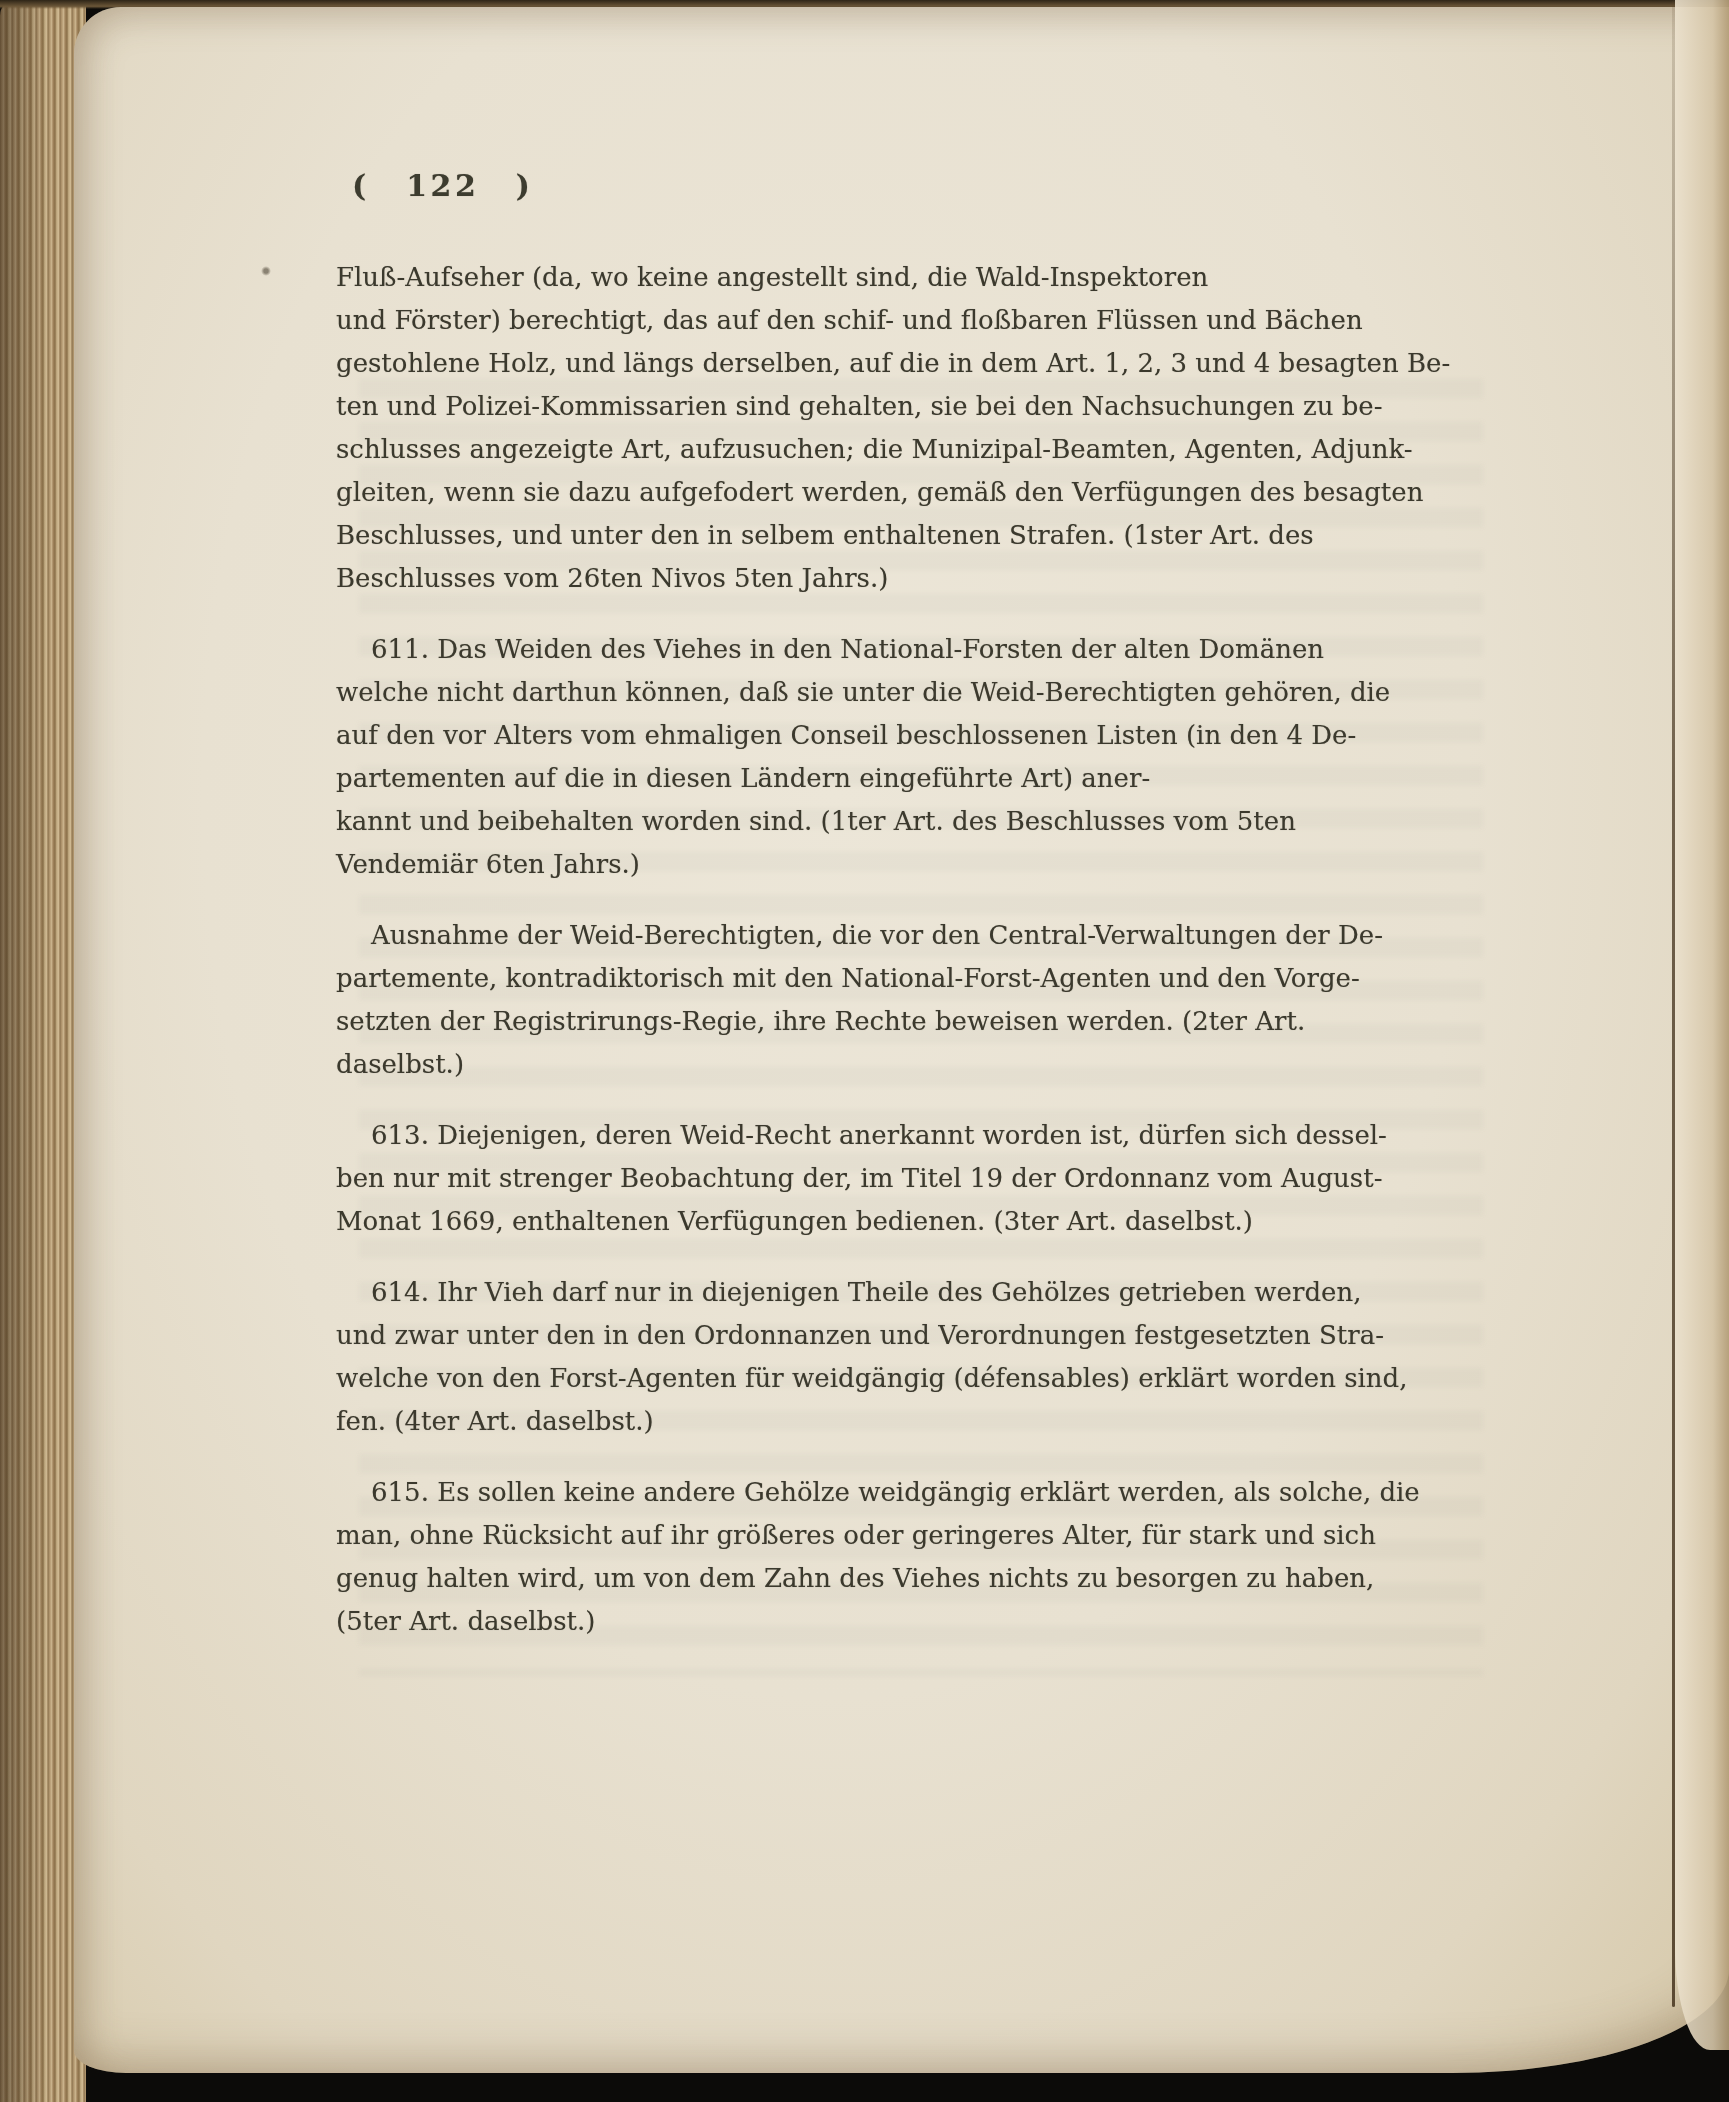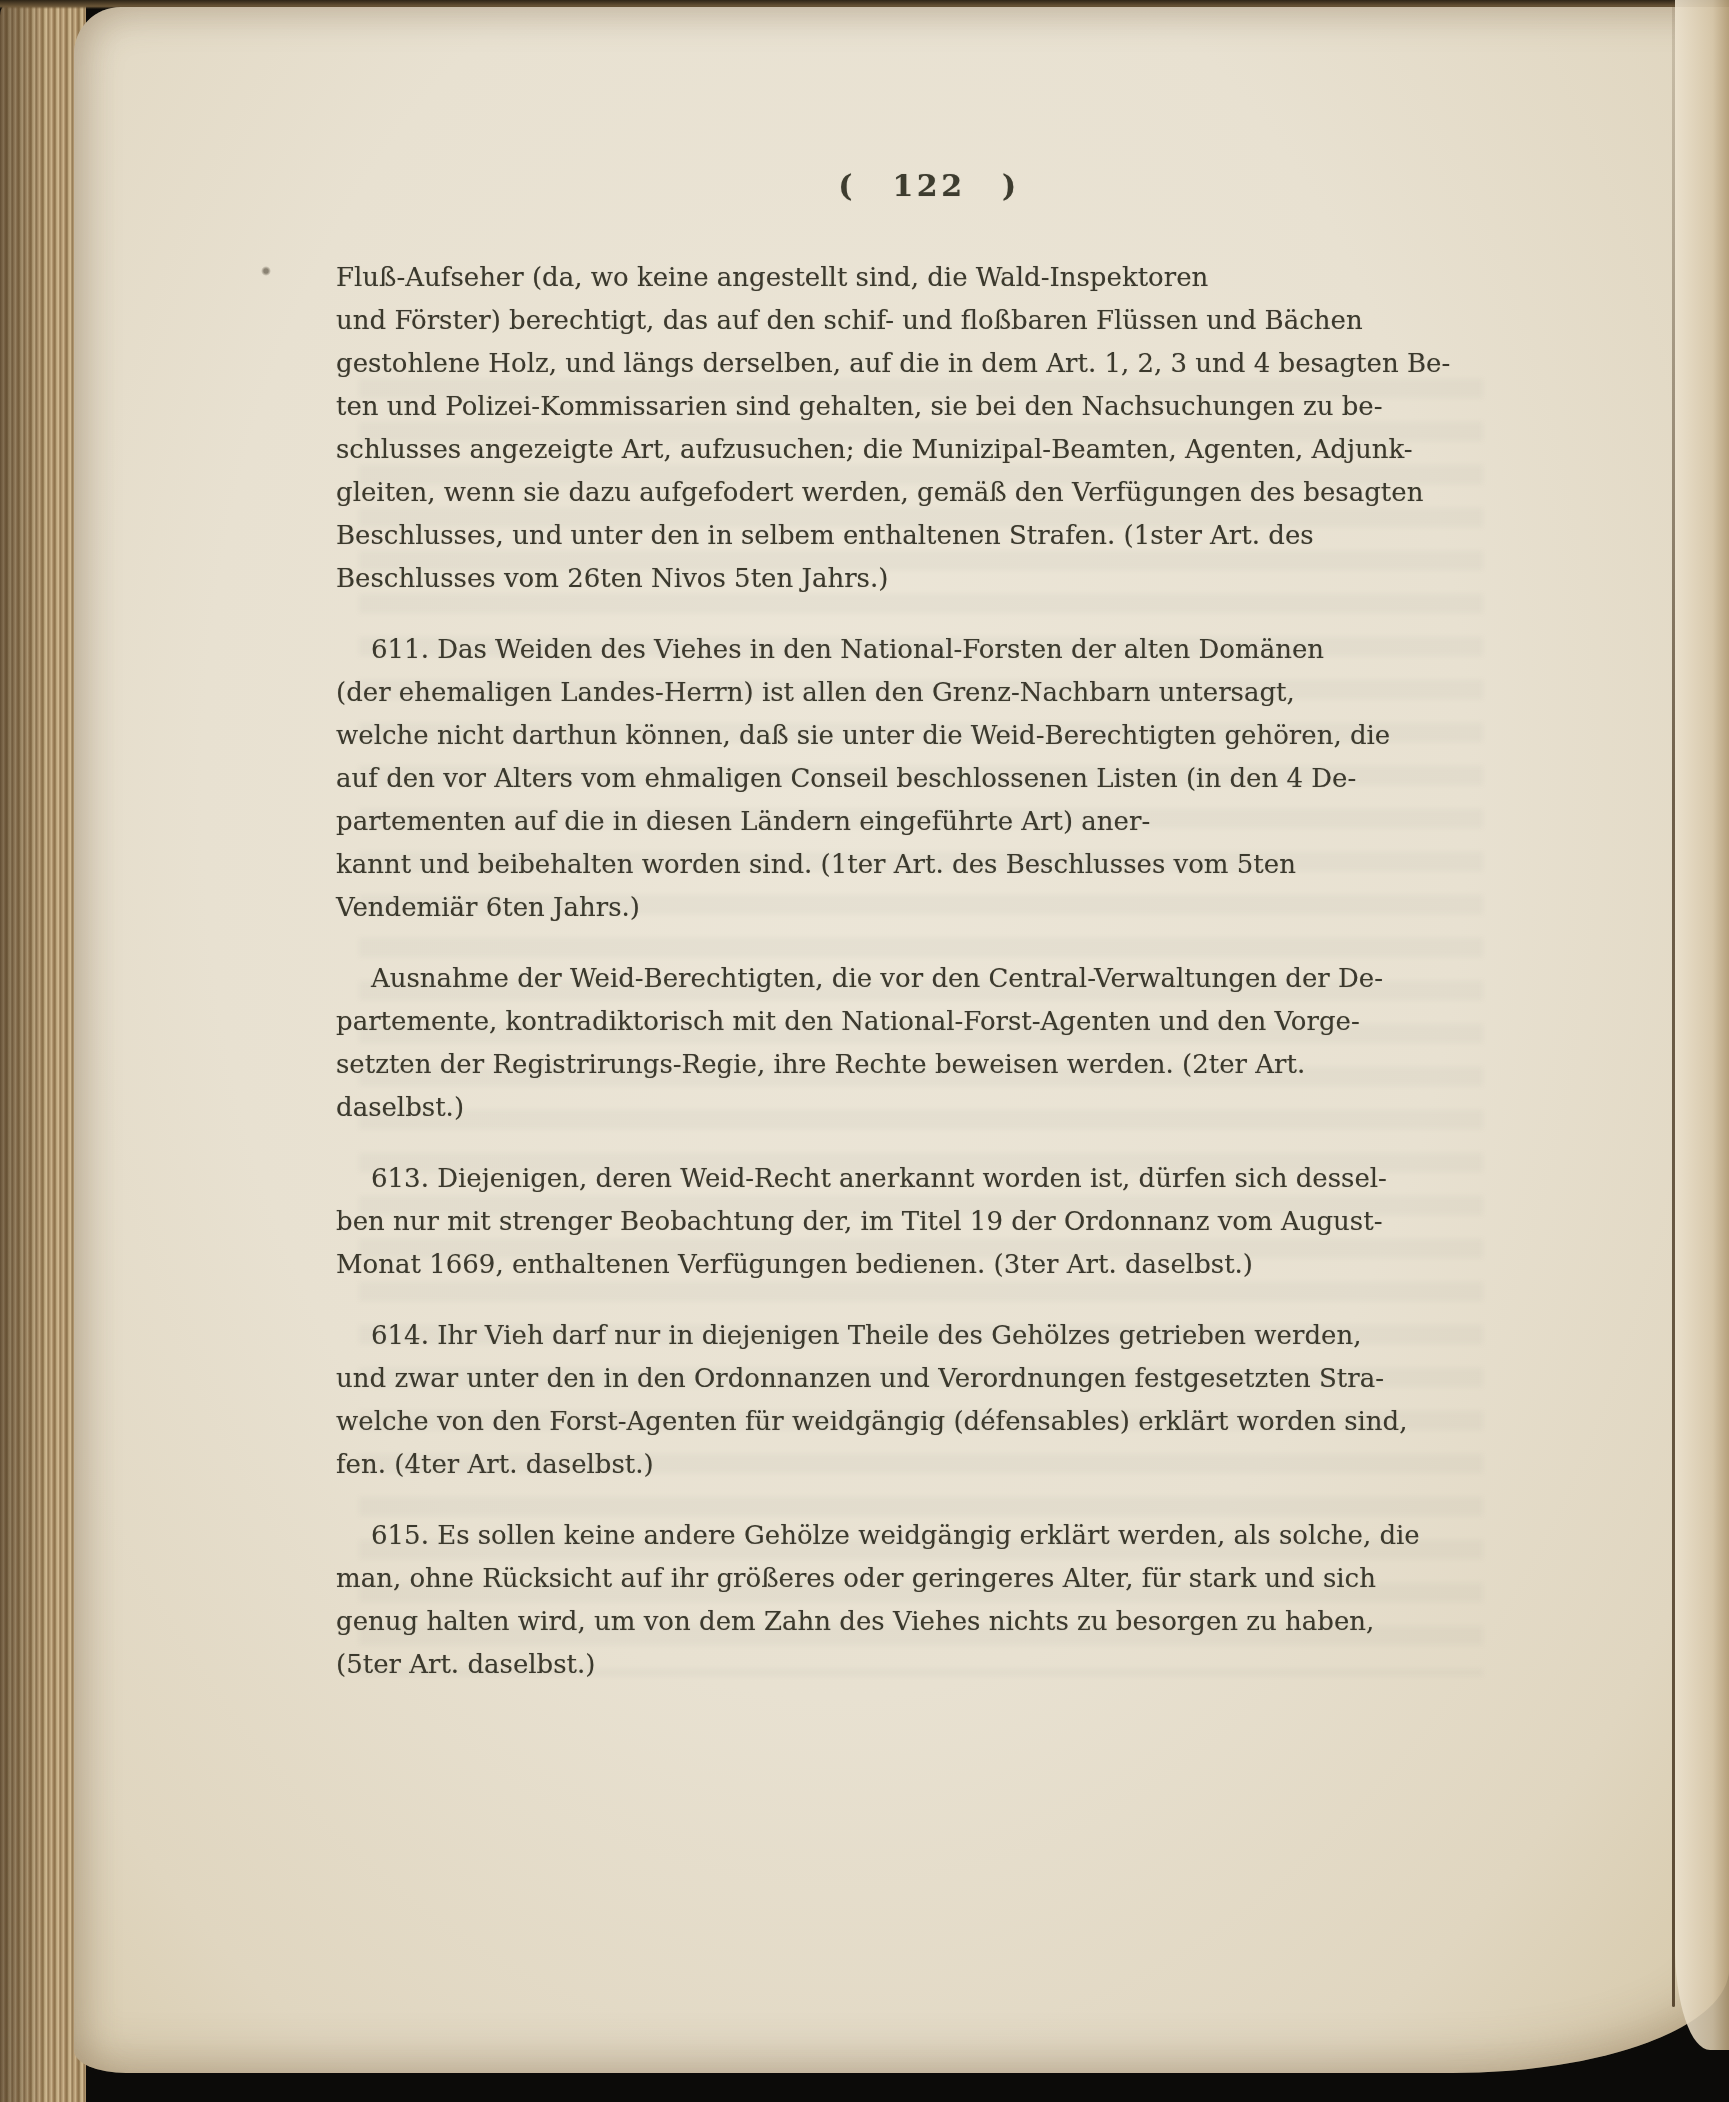--- a/index.html
+++ b/index.html
@@ -53,21 +53,20 @@
 
   
   .text-block{
     position:absolute;left:262px;top:249px;width:1154px;
     color:#3b392d;
     font-size:26px;line-height:43px;
     text-shadow:0 0 0.9px rgba(59,57,45,.35);
   }
   .page-number{
     position:absolute;top:161px;left:278px;width:1154px;
-    text-align:center;
     font-size:30px;color:#3d3c2f;font-weight:bold;
     letter-spacing:3.5px;word-spacing:22.5px;
     text-shadow:0 0 0.9px rgba(59,57,45,.4);
   }
   .paragraph{margin:0 0 0 0;}
   .paragraph + .paragraph{margin-top:28px;}
   .paragraph.indent .line:first-child{text-indent:35px;}
   .line{white-space:nowrap;}
 
   
@@ -102,21 +101,20 @@
         <div class="line">und Förster) berechtigt, das auf den schif- und floßbaren Flüssen und Bächen</div>
         <div class="line">gestohlene Holz, und längs derselben, auf die in dem Art. 1, 2, 3 und 4 besagten Be-</div>
         <div class="line">ten und Polizei-Kommissarien sind gehalten, sie bei den Nachsuchungen zu be-</div>
         <div class="line">schlusses angezeigte Art, aufzusuchen; die Munizipal-Beamten, Agenten, Adjunk-</div>
         <div class="line">gleiten, wenn sie dazu aufgefodert werden, gemäß den Verfügungen des besagten</div>
         <div class="line">Beschlusses, und unter den in selbem enthaltenen Strafen.  (1ster Art. des</div>
         <div class="line">Beschlusses vom 26ten Nivos 5ten Jahrs.)</div>
       </div>
       <div class="paragraph indent">
         <div class="line">611. Das Weiden des Viehes in den National-Forsten der alten Domänen</div>
-        <div class="line">(der ehemaligen Landes-Herrn) ist allen den Grenz-Nachbarn untersagt,</div>
         <div class="line">welche nicht darthun können, daß sie unter die Weid-Berechtigten gehören, die</div>
         <div class="line">auf den vor Alters vom ehmaligen Conseil beschlossenen Listen (in den 4 De-</div>
         <div class="line">partementen auf die in diesen Ländern eingeführte Art) aner-</div>
         <div class="line">kannt und beibehalten worden sind. (1ter Art. des Beschlusses vom 5ten</div>
         <div class="line">Vendemiär 6ten Jahrs.)</div>
       </div>
       <div class="paragraph indent">
         <div class="line">Ausnahme der Weid-Berechtigten, die vor den Central-Verwaltungen der De-</div>
         <div class="line">partemente, kontradiktorisch mit den National-Forst-Agenten und den Vorge-</div>
         <div class="line">setzten der Registrirungs-Regie, ihre Rechte beweisen werden.  (2ter Art.</div>

